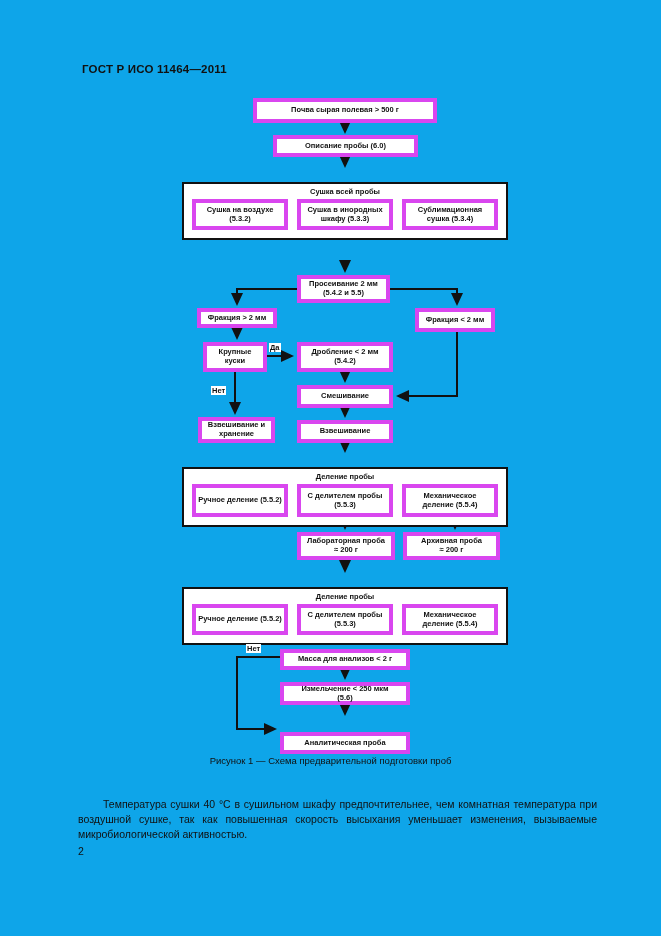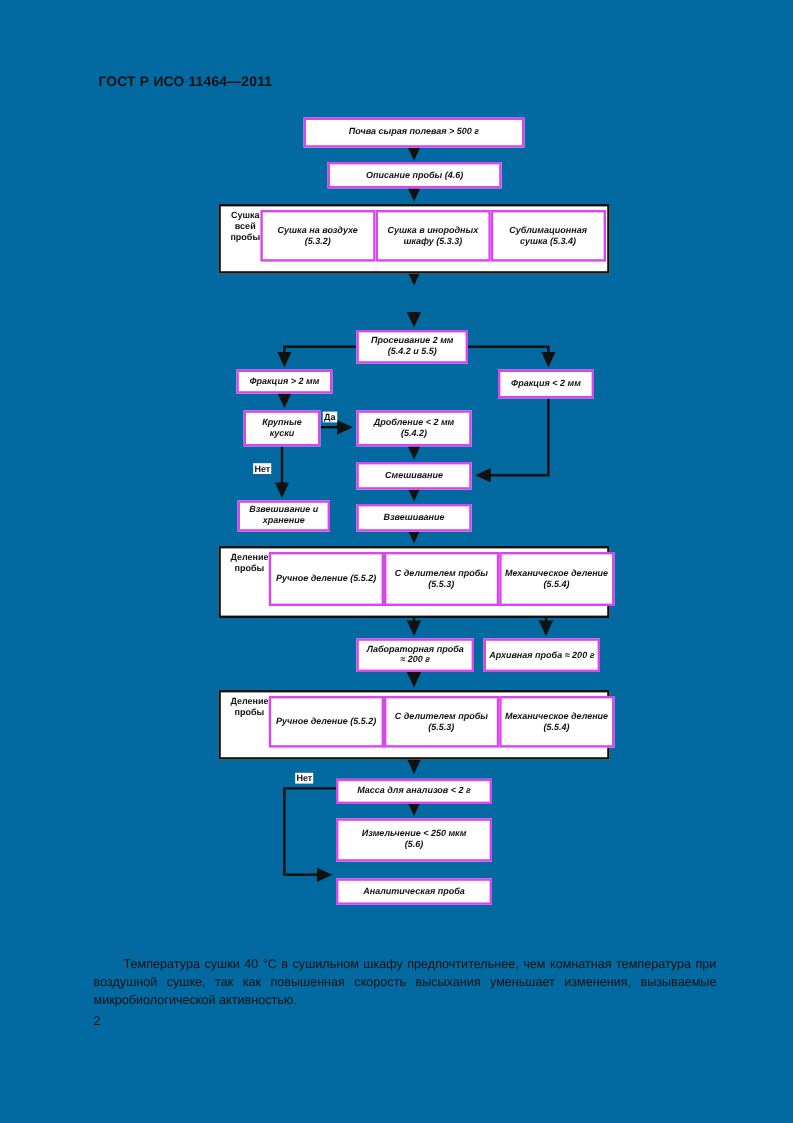--- a/index.html
+++ b/index.html
@@ -1,36 +1,36 @@
 <!DOCTYPE html>
 <html><head>
 <meta charset="utf-8">
 <style>
   html,body { margin:0; padding:0; background:#e8e8e8; }
   .sheet {
     position:relative; width:661px; height:936px; margin:0 auto;
-    background:#0369a1; overflow:hidden;
+    background:#0ea5e9; overflow:hidden;
     font-family:"Liberation Sans","DejaVu Sans",sans-serif; color:#111;
   }
   .doc-header {
     position:absolute; left:82px; top:63px;
     font-size:11.5px; font-weight:bold; letter-spacing:0.2px;
   }
   .flowchart-svg { position:absolute; left:0; top:0; width:661px; height:936px; }
   .box {
     position:absolute; box-sizing:border-box; background:#fff;
-    border:2px solid #d946ef; display:flex; align-items:center; justify-content:center;
+    border:4px solid #d946ef; display:flex; align-items:center; justify-content:center;
     text-align:center; font-weight:bold; font-size:7.5px; line-height:1.18;
     padding:1px 2px;
-    font-style:italic;
   }
   .group {
     position:absolute; box-sizing:border-box; background:#fff;
-    border:2px solid #111; display:flex; flex-direction:row;
+    border:2px solid #111; display:flex; flex-direction:column;
     padding:3px 8px 8px 8px;
+    margin-top:12px;
   }
   .group-title {
     text-align:center; font-weight:bold; font-size:7.5px; margin-bottom:3px;
   }
   .group-row { display:flex; justify-content:space-between; flex:1; }
   .group-row .box { position:static; width:96px; height:auto; }
   .edge-label {
     position:absolute; font-size:7.5px; font-weight:bold; background:#fff; padding:0 1px;
   }
   .caption {
@@ -75,21 +75,21 @@
       <path d="M345,560 V570" marker-end="url(#arr)"></path>
       <path d="M345,633 V642" marker-end="url(#arr)"></path>
       <path d="M345,668 V677" marker-end="url(#arr)"></path>
       <path d="M345,705 V713" marker-end="url(#arr)"></path>
       <path d="M280,657 H237 V729 H274" marker-end="url(#arr)"></path>
     </g>
   </svg>
 
   <div class="box" style="left:253px;top:98px;width:184px;height:25px">Почва сырая полевая &gt; 500 г</div>
 
-  <div class="box" style="left:273px;top:135px;width:145px;height:22px">Описание пробы (4.6)</div>
+  <div class="box" style="left:273px;top:135px;width:145px;height:22px">Описание пробы (6.0)</div>
 
   <div class="group" style="left:182px;top:170px;width:326px;height:58px">
     <div class="group-title">Сушка всей пробы</div>
     <div class="group-row">
       <div class="box">Сушка на воздухе (5.3.2)</div>
       <div class="box">Сушка в инородных шкафу (5.3.3)</div>
       <div class="box">Сублимационная сушка (5.3.4)</div>
     </div>
   </div>
 
@@ -127,26 +127,27 @@
     <div class="group-title">Деление пробы</div>
     <div class="group-row">
       <div class="box">Ручное деление (5.5.2)</div>
       <div class="box">С делителем пробы (5.5.3)</div>
       <div class="box">Механическое деление (5.5.4)</div>
     </div>
   </div>
 
   <div class="box" style="left:280px;top:649px;width:130px;height:21px">Масса для анализов &lt; 2 г</div>
 
-  <div class="box" style="left:280px;top:682px;width:130px;height:36px;padding:1px 14px">Измельчение &lt; 250 мкм (5.6)</div>
+  <div class="box" style="left:280px;top:682px;width:130px;height:23px;padding:1px 14px">Измельчение &lt; 250 мкм (5.6)</div>
 
   <div class="box" style="left:280px;top:732px;width:130px;height:22px">Аналитическая проба</div>
 
   <div class="edge-label" style="left:269px;top:343px">Да</div>
   <div class="edge-label" style="left:211px;top:386px">Нет</div>
   <div class="edge-label" style="left:246px;top:644px">Нет</div>
 
+  <div class="caption">Рисунок 1 — Схема предварительной подготовки проб</div>
 
   <div class="body-text">Температура сушки 40 °С в сушильном шкафу предпочтительнее, чем комнатная температура при воздушной сушке, так как повышенная скорость высыхания уменьшает изменения, вызываемые микробиологической активностью.</div>
 
   <div class="page-num">2</div>
 
 </div>
 
 </body></html>

